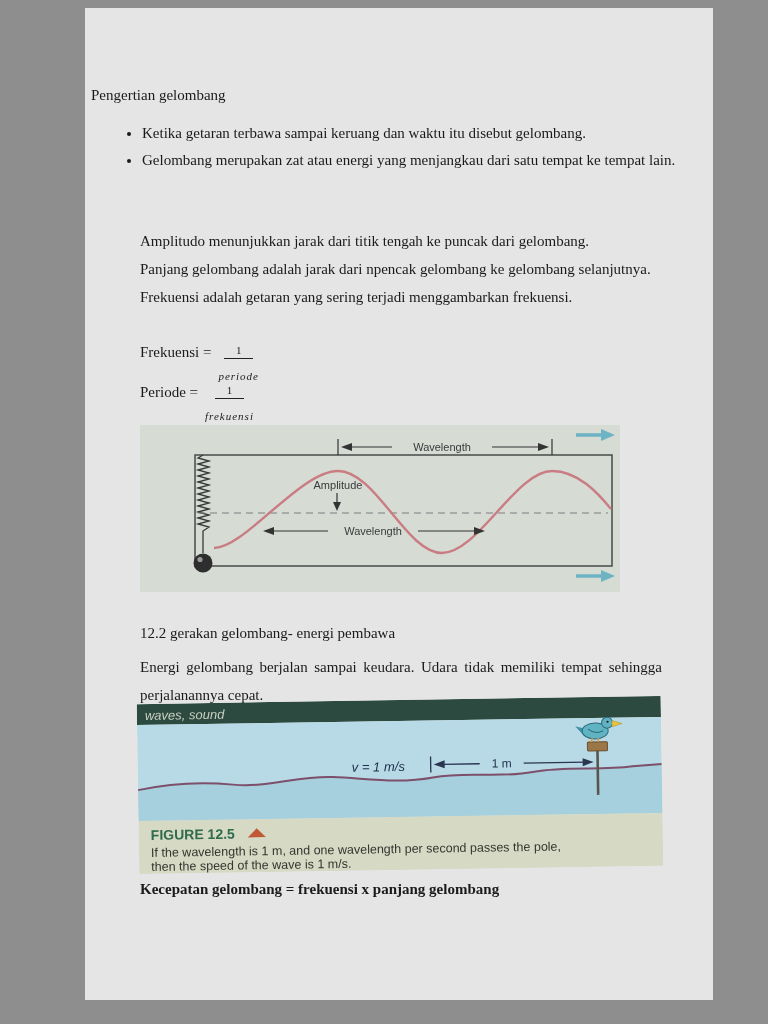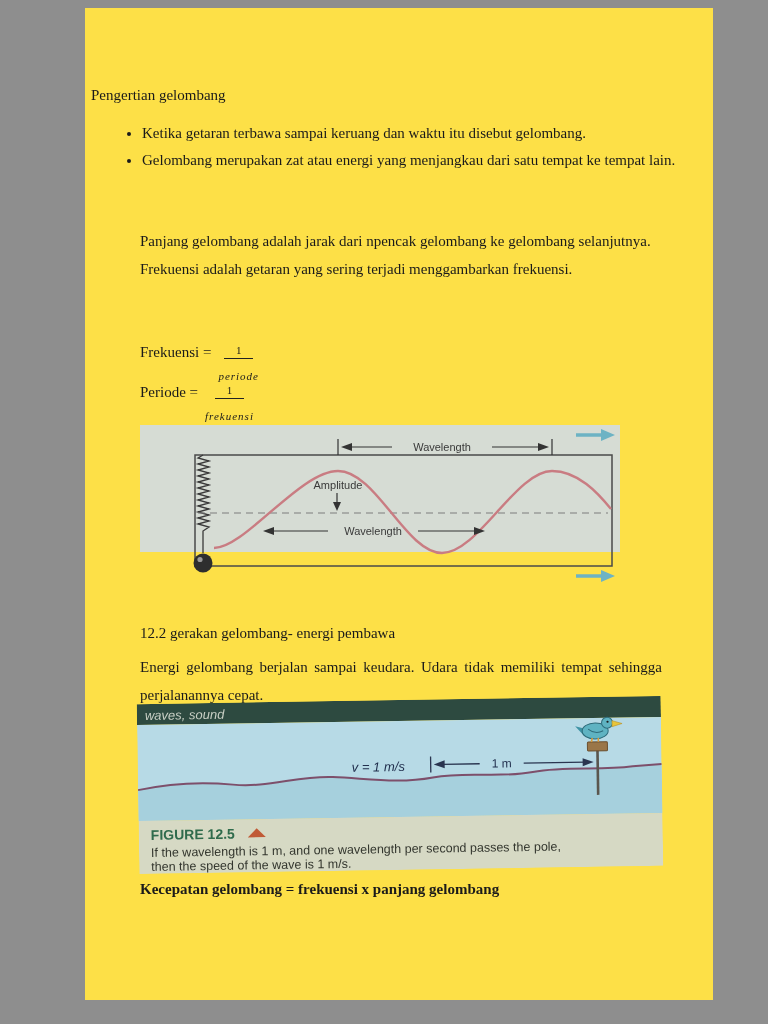--- a/index.html
+++ b/index.html
@@ -7,21 +7,21 @@
     width:768px;height:1024px;
     background:#8e8e8e;
     font-family:"Liberation Serif", serif;
     color:#1a1a1a;
     overflow:hidden;
   }
   .page{
     position:relative;
     width:628px;height:992px;
     margin:8px 55px 24px 85px;
-    background:#fde047;
+    background:#e5e5e5;
   }
   .title{
     position:absolute;left:6px;top:79px;
     font-size:15px;
   }
   ul.bullets{
     position:absolute;left:33px;top:112px;
     width:557px;margin:0;padding:0 0 0 24px;
     font-size:15px;line-height:27px;
     list-style:disc outside;
@@ -36,21 +36,21 @@
   .formulas{position:absolute;left:55px;top:336px;font-size:15px;}
   .formula{height:40px;display:flex;}
   .frac{
     display:inline-flex;flex-direction:column;align-items:center;
     margin-left:7px;font-size:11px;line-height:13px;
   }
   .frac .num{padding:0 12px 1px;border-bottom:1px solid #222;}
   .frac .den{font-style:italic;padding-top:11px;letter-spacing:1px;}
   .figure1{
     position:absolute;left:55px;top:417px;
-    width:480px;height:127px;
+    width:480px;height:167px;
     background:#d6dcd4;
   }
   .sec122{position:absolute;left:55px;top:617px;font-size:15px;white-space:nowrap;}
   .para122{
     position:absolute;left:55px;top:645px;width:522px;
     font-size:15px;line-height:28px;text-align:justify;
   }
   .figure2{
     position:absolute;left:53px;top:692px;
     width:524px;height:170px;
@@ -66,20 +66,21 @@
 <div class="page">
 
   <div class="title">Pengertian gelombang</div>
 
   <ul class="bullets">
     <li>Ketika getaran terbawa sampai keruang dan waktu itu disebut gelombang.</li>
     <li class="justify">Gelombang merupakan zat atau energi yang menjangkau dari satu tempat ke tempat lain.</li>
   </ul>
 
   <div class="defs">
+    <div>Amplitudo menunjukkan jarak dari titik tengah ke puncak dari gelombang.</div>
     <div>Panjang gelombang adalah jarak dari npencak gelombang ke gelombang selanjutnya.</div>
     <div>Frekuensi adalah getaran yang sering terjadi menggambarkan frekuensi.</div>
   </div>
 
   <div class="formulas">
     <div class="formula">
       <span>Frekuensi =</span>
       <span class="frac">
         <span class="num">1</span>
         <span class="den">periode</span>

